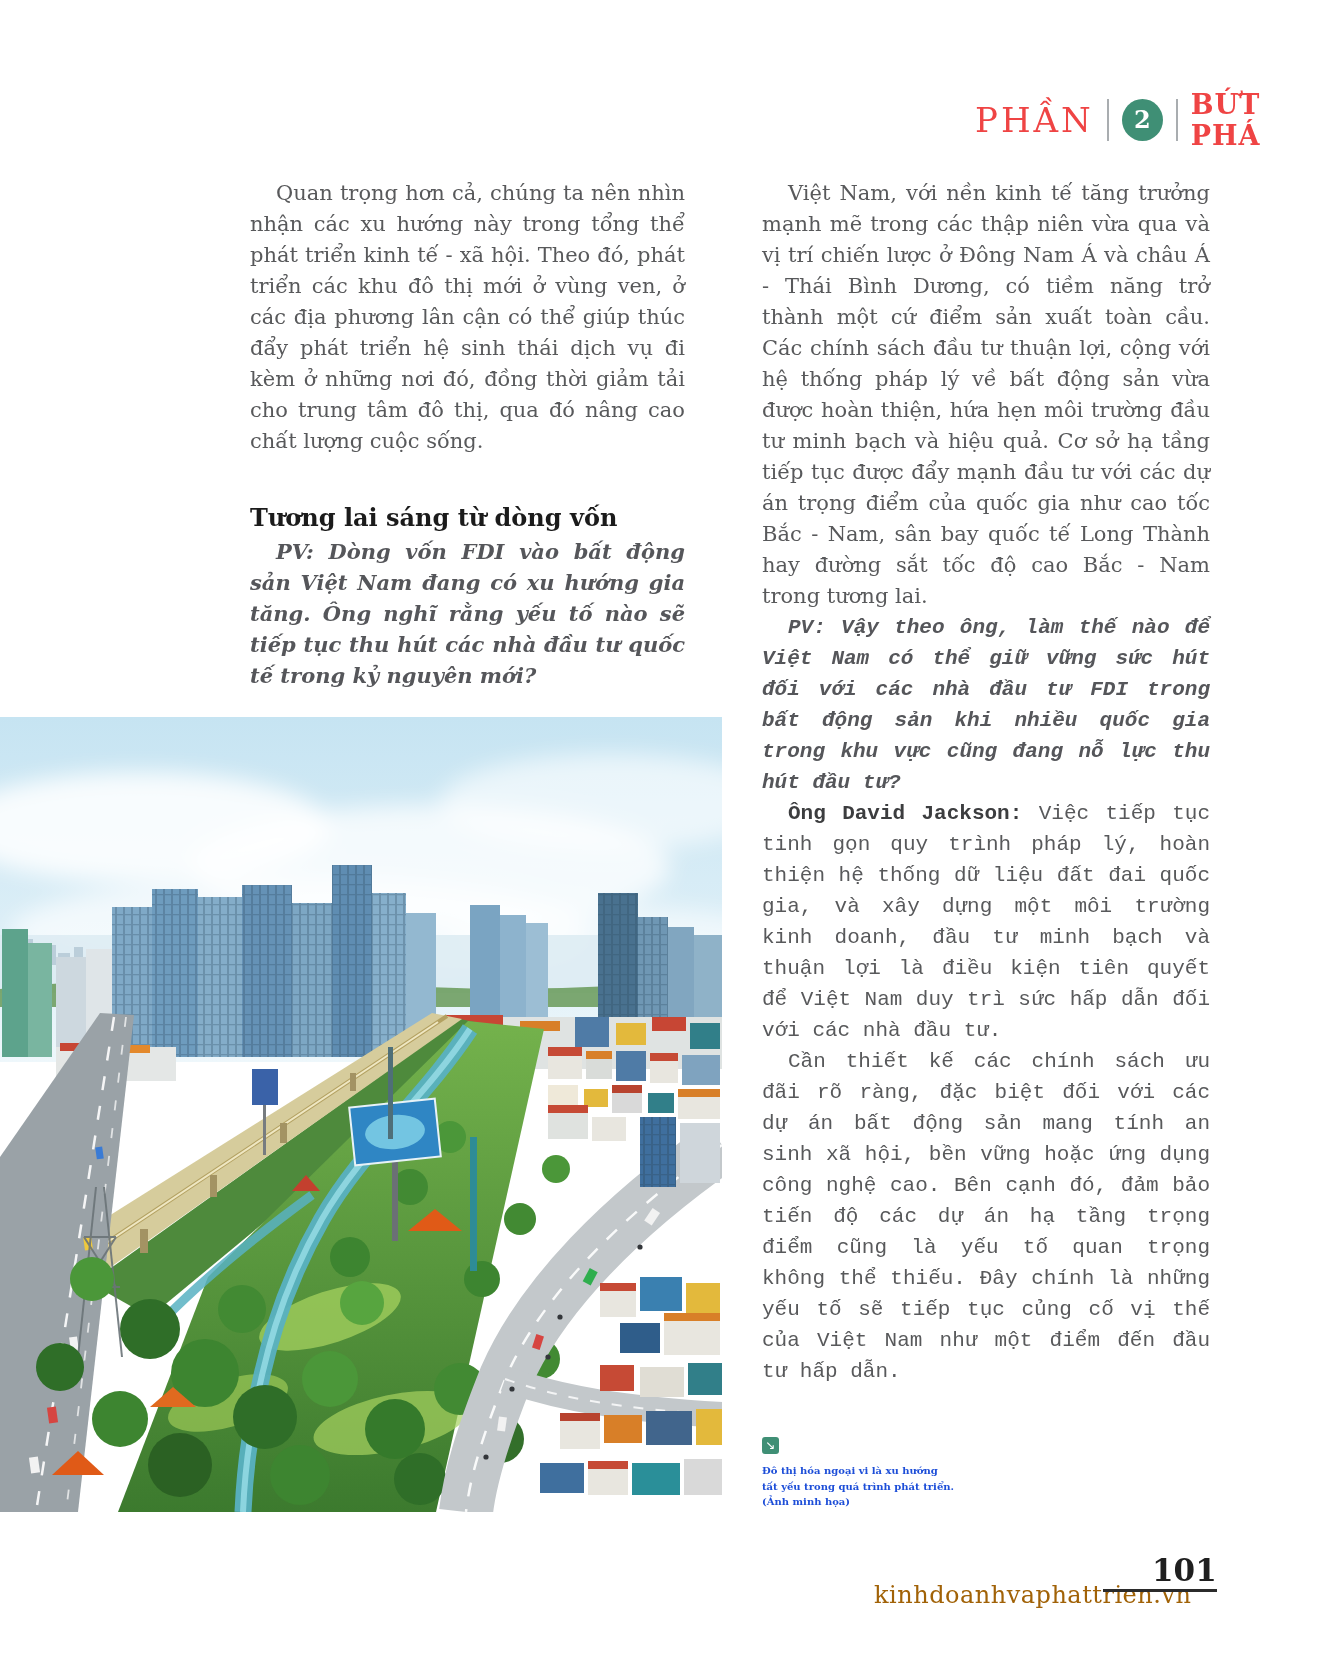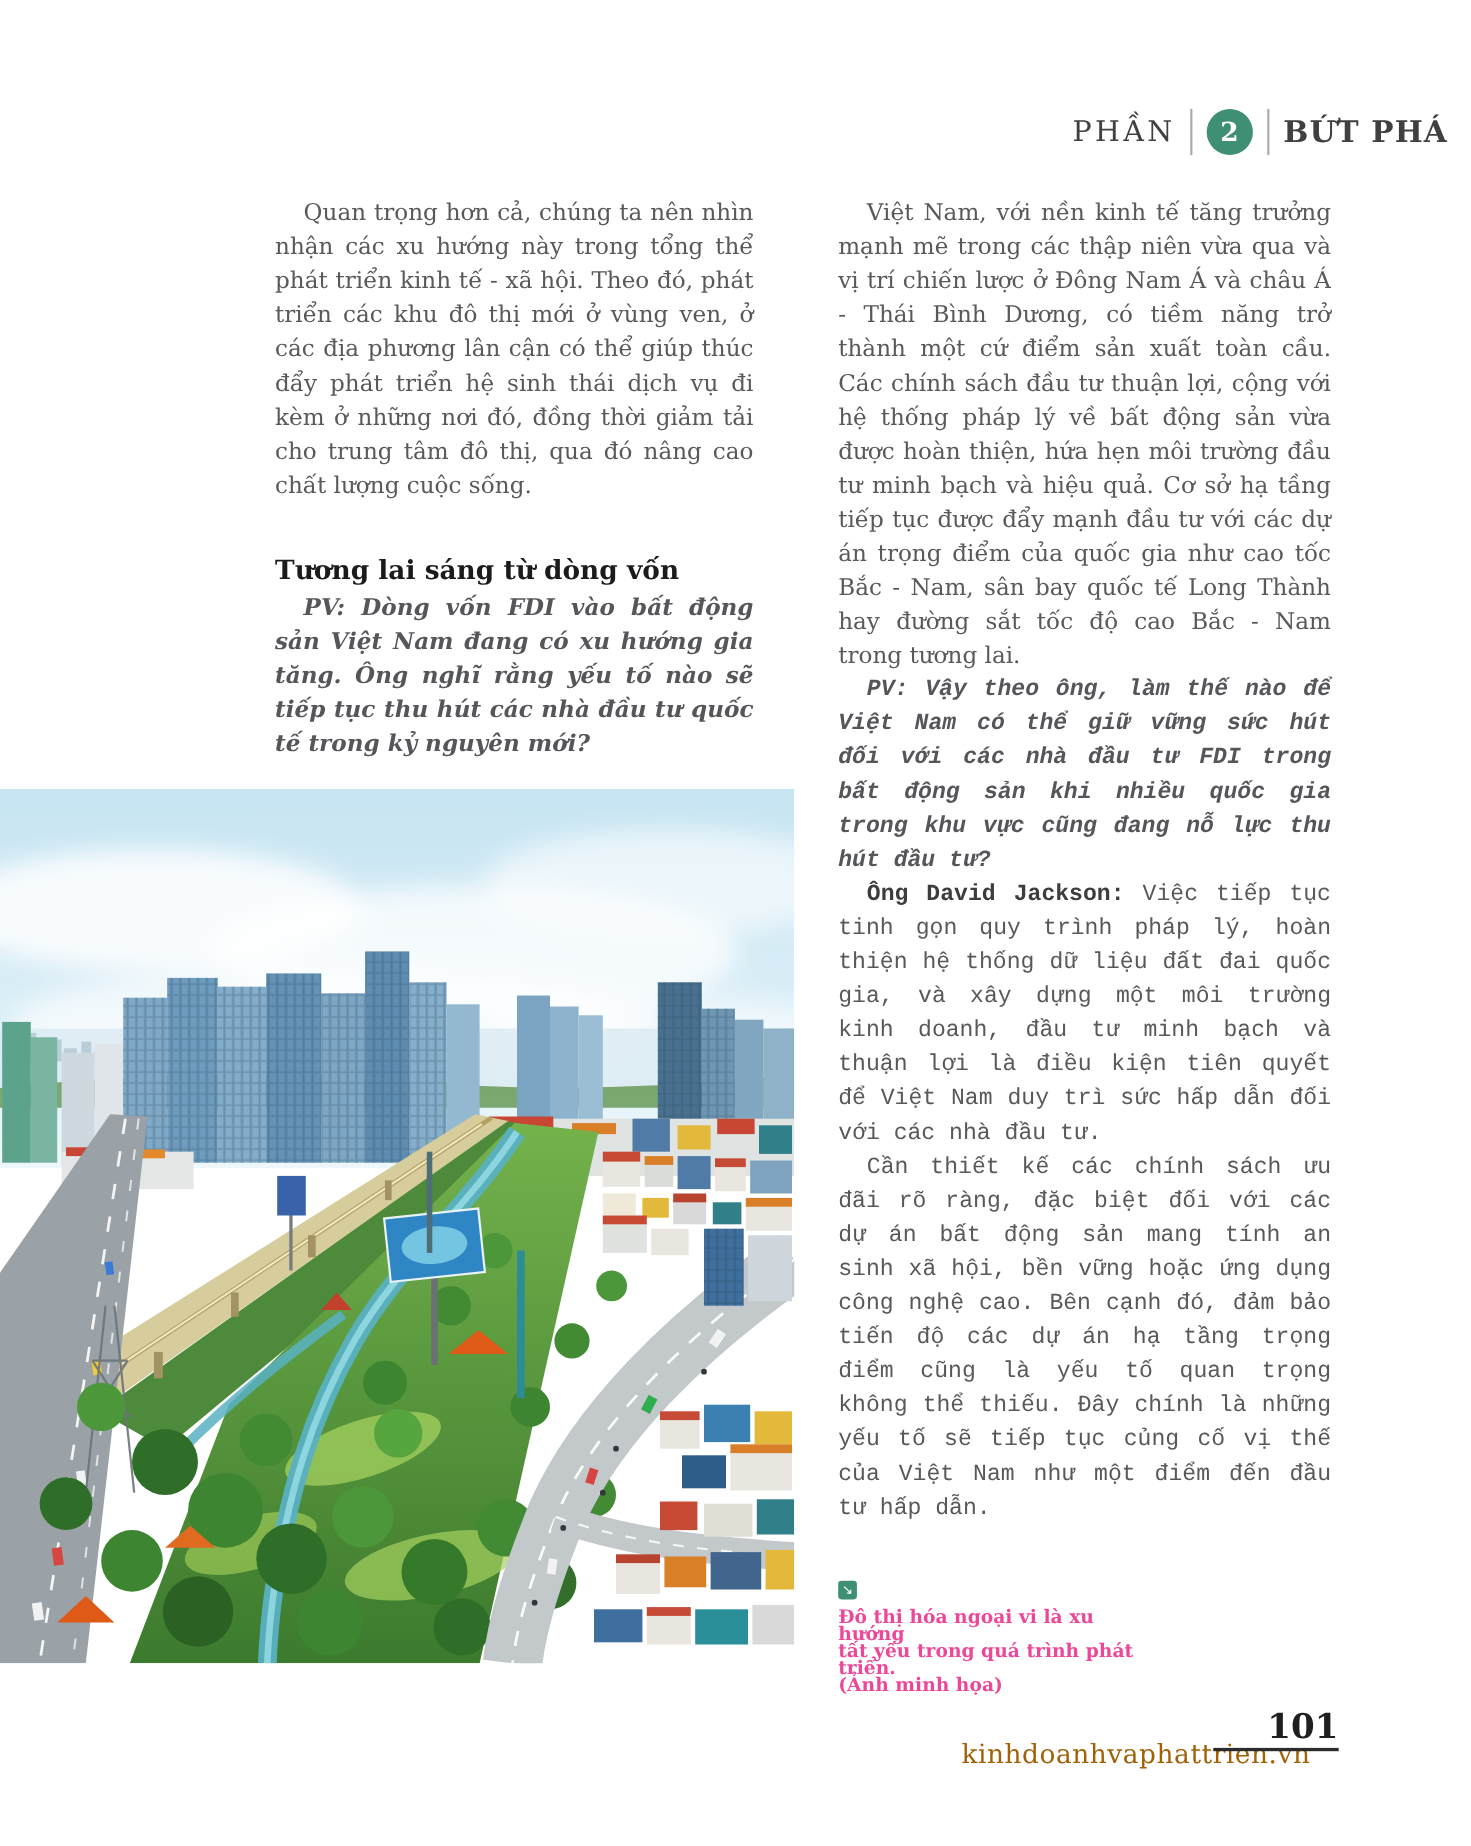--- a/index.html
+++ b/index.html
@@ -6,29 +6,29 @@
   .page{
     position:relative;width:1337px;height:1678px;background:#ffffff;
     font-family:"DejaVu Serif", serif;overflow:hidden;
   }
   
   .hdr{
     position:absolute;top:96px;left:975px;height:48px;
     display:flex;align-items:center;gap:13px;
   }
   .hdr-label{
-    font-size:26px;letter-spacing:3px;color:#404040;font-weight:400;
+    font-size:34px;letter-spacing:3px;color:#ef4444;font-weight:400;
   }
   .hdr-bar{width:2px;height:42px;background:#a9adb0;}
   .hdr-num{
     width:42px;height:42px;border-radius:50%;background:#3f8f75;
     color:#ffffff;font-size:24px;font-weight:bold;
     display:flex;align-items:center;justify-content:center;line-height:1;
   }
-  .hdr-title{font-size:27px;font-weight:bold;letter-spacing:1px;color:#404040;}
+  .hdr-title{font-size:27px;font-weight:bold;letter-spacing:1px;color:#ef4444;}
   
   .col{position:absolute;top:178px;color:#58595b;font-size:21px;line-height:31px;text-align:justify;}
   .col-left{left:250px;width:435px;}
   .col-right{left:762px;width:448px;}
   .col p{margin:0;text-indent:26px;}
   .col p + p{font-family:Liberation Mono, monospace;}
   .speaker{font-weight:bold;color:#3c3d3f;}
   .question{font-style:italic;font-weight:bold;color:#55565a;}
   h2.sec{
     margin:42px 0 0 0;font-size:24px;line-height:37px;font-weight:bold;
@@ -40,21 +40,21 @@
   .photo{position:absolute;left:0;top:717px;width:722px;height:795px;}
   .photo svg{display:block;}
   
   .caption{position:absolute;left:762px;top:1437px;width:270px;}
   .cap-icon{
     width:17px;height:17px;background:#3f8f75;border-radius:3px;
     color:#ffffff;font-size:12px;line-height:17px;text-align:center;
     font-family:"DejaVu Sans",sans-serif;
   }
   .cap-text{
-    margin-top:9px;font-size:17px;line-height:15.5px;font-weight:bold;color:#ec4899;
+    margin-top:9px;font-size:10px;line-height:15.5px;font-weight:bold;color:#1d4ed8;
   }
   .cap-text span{display:block;}
   
   .foot-site{position:absolute;left:874px;top:1581px;font-size:24px;color:#a16207;letter-spacing:0.5px;}
   .foot-rule{position:absolute;left:1103px;top:1589px;width:114px;height:3px;background:#2b2b2b;}
   .foot-page{position:absolute;left:1152px;top:1552px;width:64px;font-size:31px;font-weight:bold;color:#1f1f1f;}
 </style>
 </head>
 <body>
 

